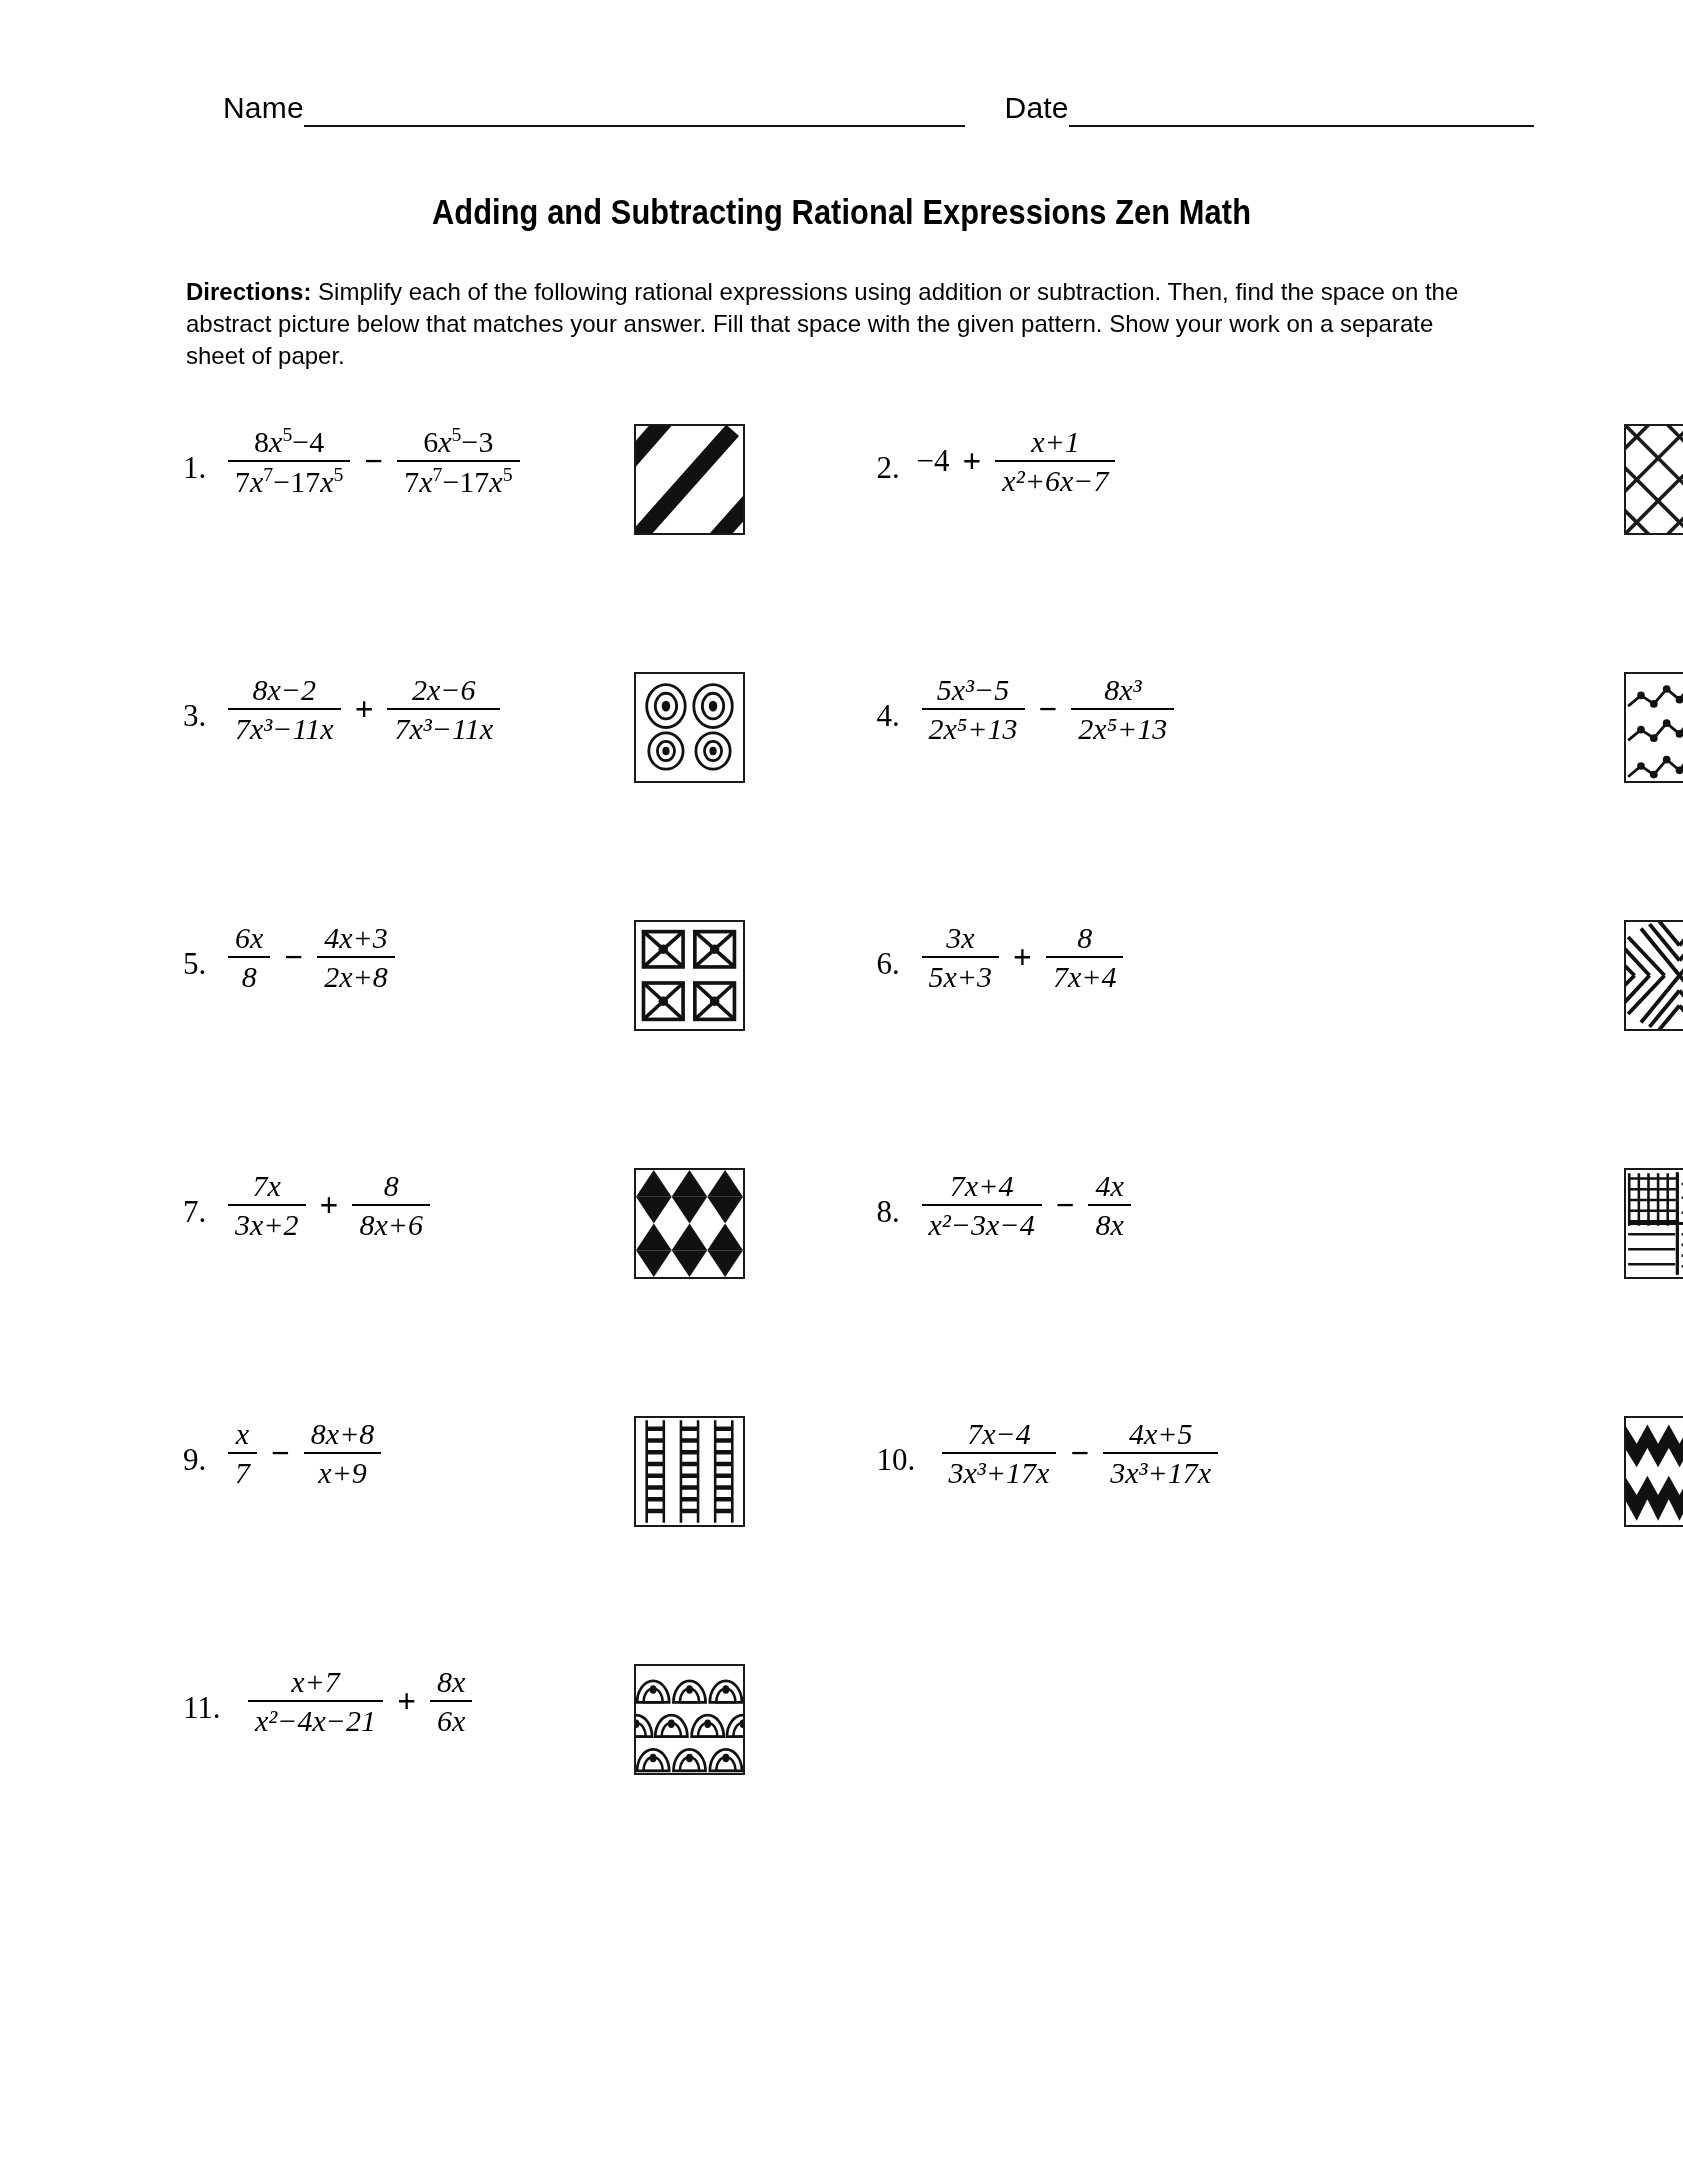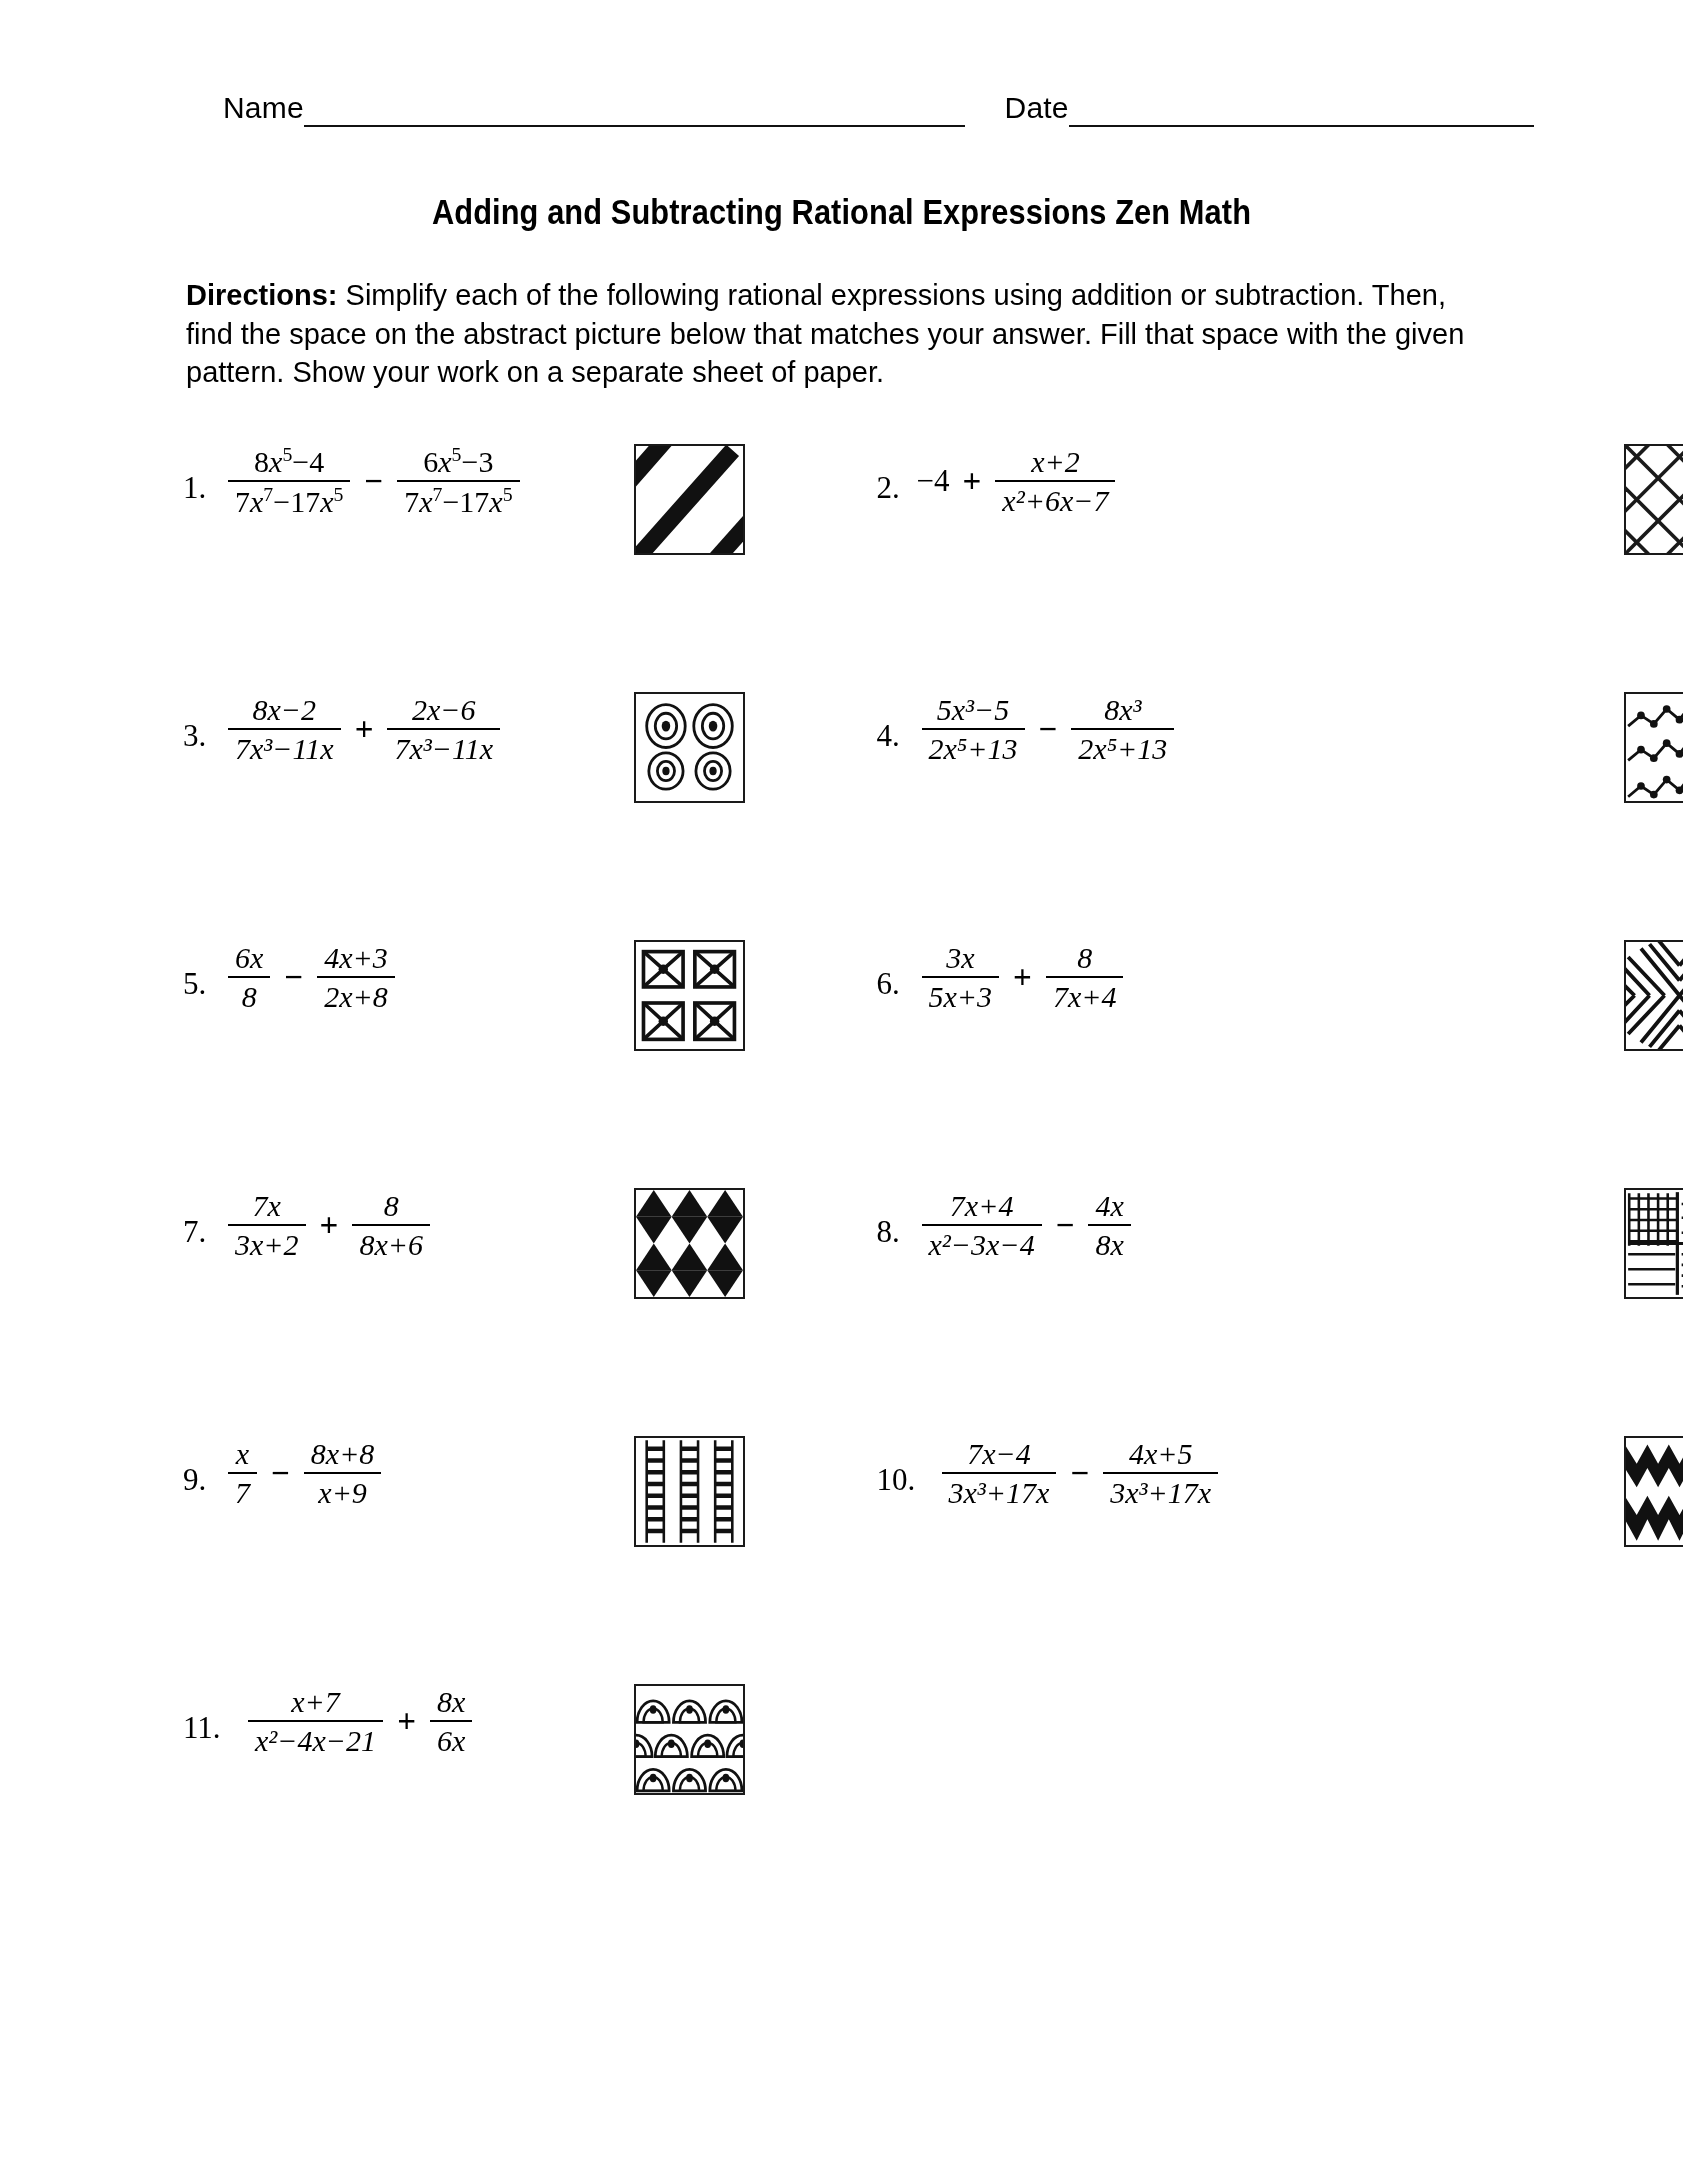--- a/index.html
+++ b/index.html
@@ -45,21 +45,21 @@
     font-weight: bold;
     margin-top: 65px;
     letter-spacing: 0.1px;
     font-family: "Liberation Sans", sans-serif;
     transform: scaleX(0.88);
   }
 
   
   .directions {
     margin: 44px 198px 0 186px;
-    font-size: 29px;
+    font-size: 24px;
     line-height: 1.33;
     text-align: left;
   }
   .directions b { font-weight: bold; }
 
   
   .problems {
     margin: 42px 0 0 0;
     position: relative;
   }
@@ -201,21 +201,21 @@
             </g>
           </svg>
         </div>
       </div>
       <div class="pcell right">
         <span class="pnum">2.</span>
         <span class="pexpr">
           <span class="lead">−4</span>
           <span class="op">+</span>
           <span class="frac">
-            <span class="num">x+2</span>
+            <span class="num">x+1</span>
             <span class="bar"></span>
             <span class="den">x²+6x−7</span>
           </span>
         </span>
         <div class="swatch">
           <svg viewBox="0 0 100 100" preserveAspectRatio="none">
             <g stroke="#1a1a1a" stroke-width="3.4">
               <line x1="-60" y1="40" x2="40" y2="-60"></line>
                 <line x1="-40" y1="60" x2="60" y2="-40"></line>
               <line x1="-20" y1="80" x2="80" y2="-20"></line>

